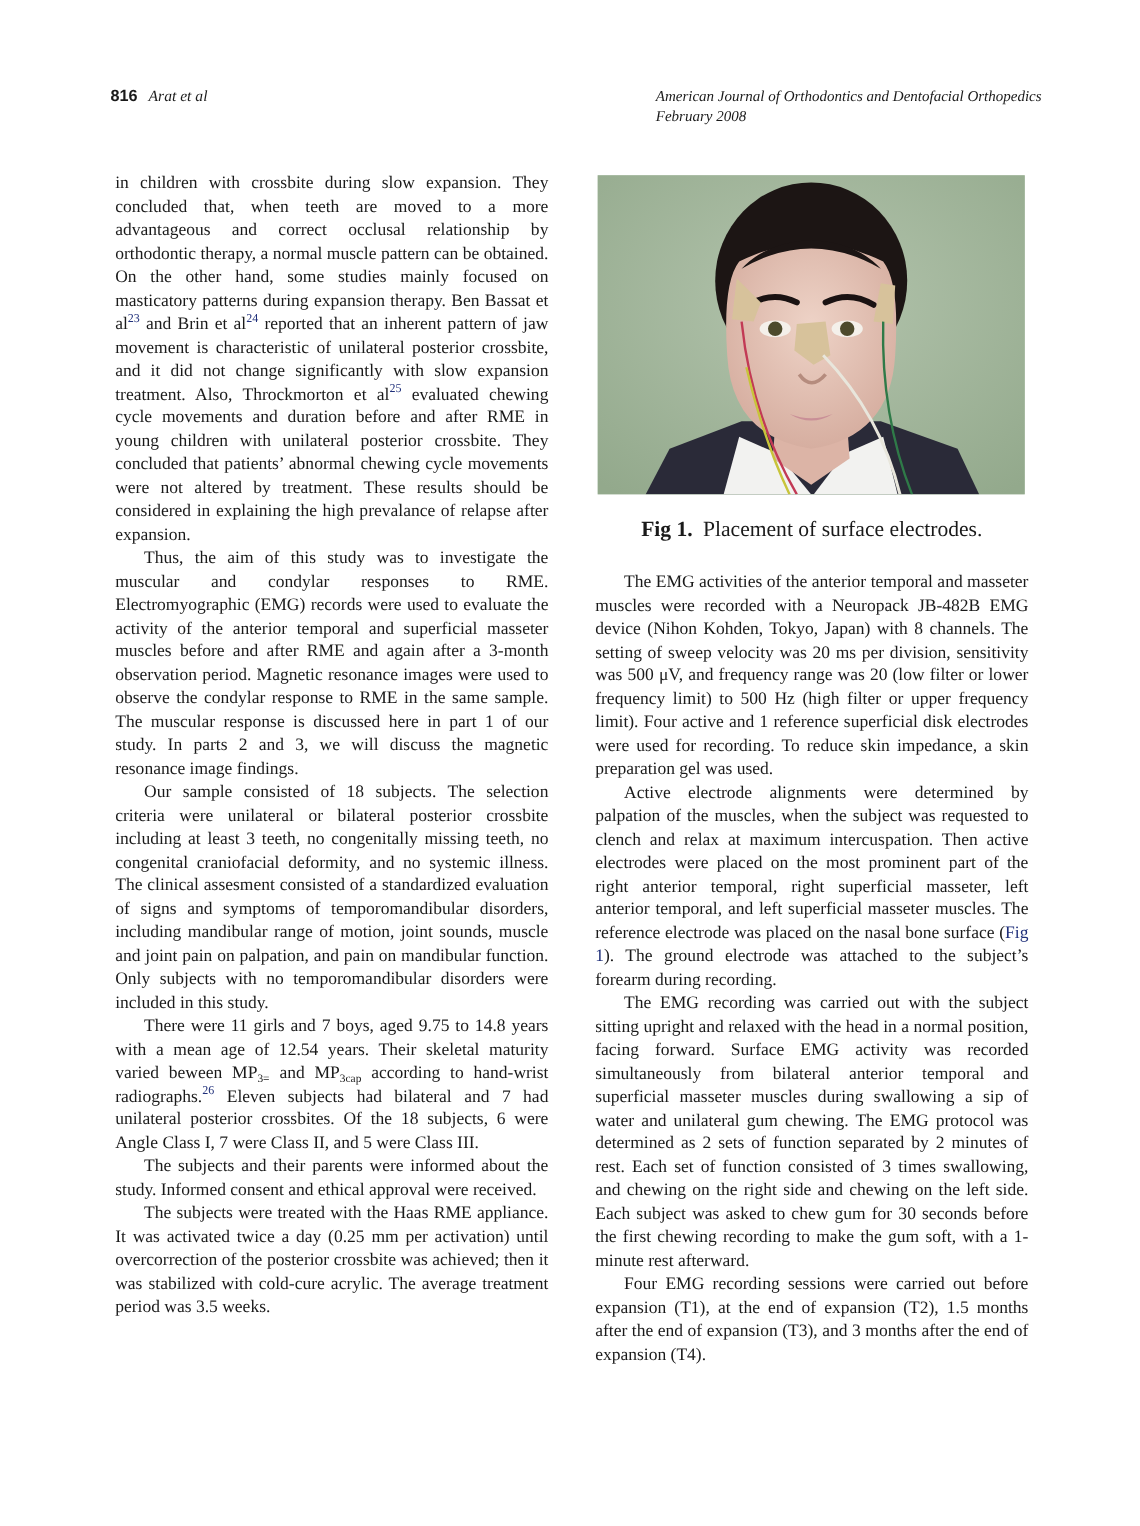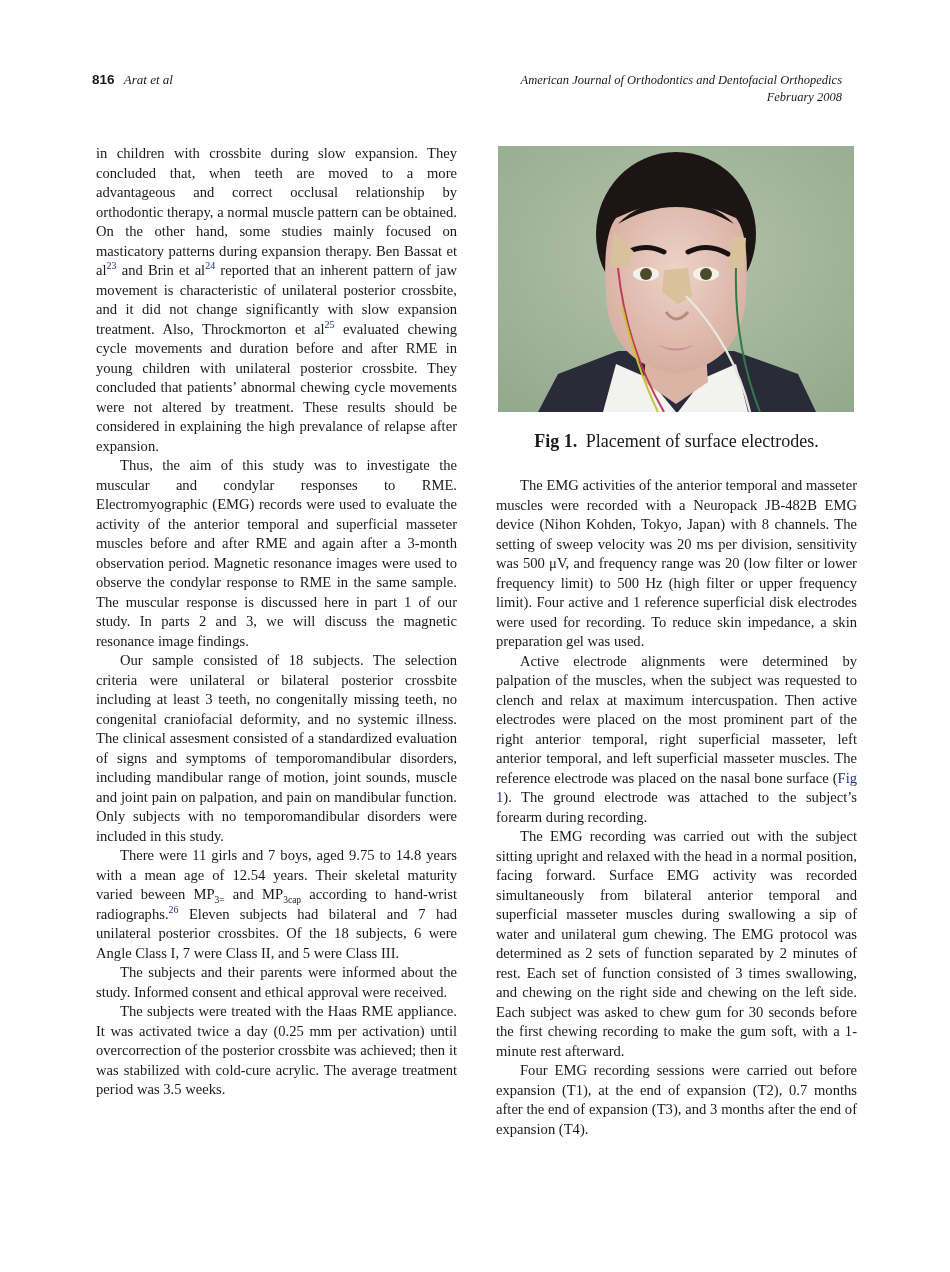--- a/index.html
+++ b/index.html
@@ -1,20 +1,20 @@
 <!DOCTYPE html>
 <html><head>
 <meta charset="utf-8">
 <style>
   html, body { margin: 0; padding: 0; background: #ffffff; }
   body { width: 950px; height: 1272px; position: relative; overflow: hidden; color: #1a1a1a; }
   .header-left { position: absolute; left: 92px; top: 72px; font-size: 13px; line-height: 16px; }
   .page-num { font-family: "Liberation Sans", sans-serif; font-weight: bold; font-size: 13.5px; margin-right: 6px; }
   .authors { font-family: "Liberation Serif", serif; font-style: italic; font-size: 13px; }
-  .header-right { position: absolute; right: 108px; top: 72px; text-align: right; font-family: "Liberation Serif", serif; font-style: italic; font-size: 12.5px; line-height: 17px; }
+  .header-right { position: absolute; right: 82px; top: 72px; text-align: left; font-family: "Liberation Serif", serif; font-style: italic; font-size: 12.5px; line-height: 17px; }
   .col { position: absolute; top: 144px; width: 361px; font-family: "Liberation Serif", serif; font-size: 14.6px; line-height: 19.5px; text-align: justify; }
   .col-left { left: 96px; }
   .col-right { left: 496px; }
   .col p { margin: 0; text-indent: 0; }
   .col p.ind { text-indent: 24px; }
   sup { font-size: 10px; line-height: 0; vertical-align: super; color: #1f2f7a; margin-top: 40px; }
   sub { font-size: 9.5px; line-height: 0; vertical-align: sub; }
   .ref { color: #1f2f7a; }
   .section-heading { font-family: "Liberation Sans", sans-serif; font-weight: bold; font-size: 13.2px; margin: 17px 0 10px 0; letter-spacing: 0.1px; text-align: left; }
   .figure { position: absolute; left: 498px; top: 146px; width: 356px; height: 266px; overflow: hidden; background: #a4b89e; }
@@ -82,14 +82,14 @@
 </div>
 <div class="fig-caption">
   <b>Fig 1.</b>
   <span>Placement of surface electrodes.</span>
 </div>
 
 <div class="col col-right col-right-text">
   <p class="ind">The EMG activities of the anterior temporal and masseter muscles were recorded with a Neuropack JB-482B EMG device (Nihon Kohden, Tokyo, Japan) with 8 channels. The setting of sweep velocity was 20 ms per division, sensitivity was 500 μV, and frequency range was 20 (low filter or lower frequency limit) to 500 Hz (high filter or upper frequency limit). Four active and 1 reference superficial disk electrodes were used for recording. To reduce skin impedance, a skin preparation gel was used.</p>
   <p class="ind"><span>Active electrode alignments were determined by palpation of the muscles, when the subject was requested to clench and relax at maximum intercuspation. Then active electrodes were placed on the most prominent part of the right anterior temporal, right superficial masseter, left anterior temporal, and left superficial masseter muscles. The reference electrode was placed on the nasal bone surface (</span><span class="ref">Fig 1</span><span>). The ground electrode was attached to the subject’s forearm during recording.</span></p>
   <p class="ind">The EMG recording was carried out with the subject sitting upright and relaxed with the head in a normal position, facing forward. Surface EMG activity was recorded simultaneously from bilateral anterior temporal and superficial masseter muscles during swallowing a sip of water and unilateral gum chewing. The EMG protocol was determined as 2 sets of function separated by 2 minutes of rest. Each set of function consisted of 3 times swallowing, and chewing on the right side and chewing on the left side. Each subject was asked to chew gum for 30 seconds before the first chewing recording to make the gum soft, with a 1-minute rest afterward.</p>
-  <p class="ind">Four EMG recording sessions were carried out before expansion (T1), at the end of expansion (T2), 0.7 months after the end of expansion (T3), and 3 months after the end of expansion (T4).</p>
+  <p class="ind">Four EMG recording sessions were carried out before expansion (T1), at the end of expansion (T2), 1.5 months after the end of expansion (T3), and 3 months after the end of expansion (T4).</p>
 </div>
 
 </body></html>

